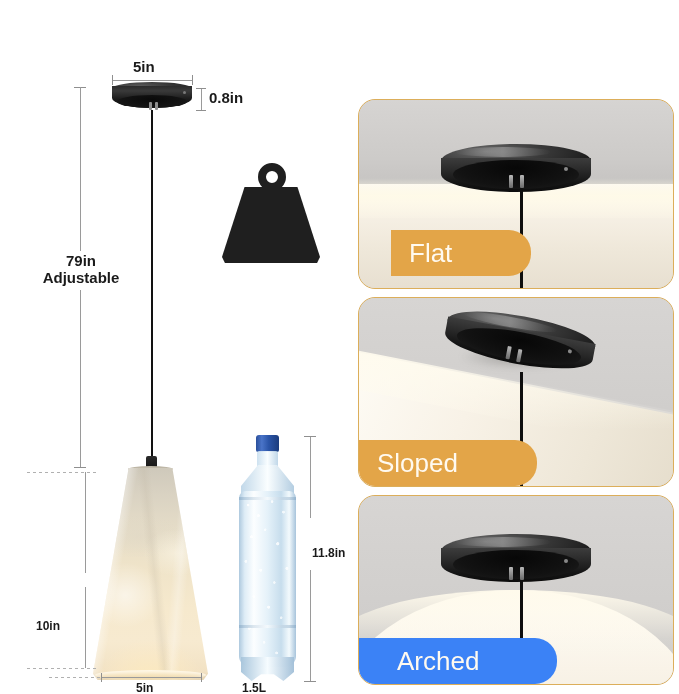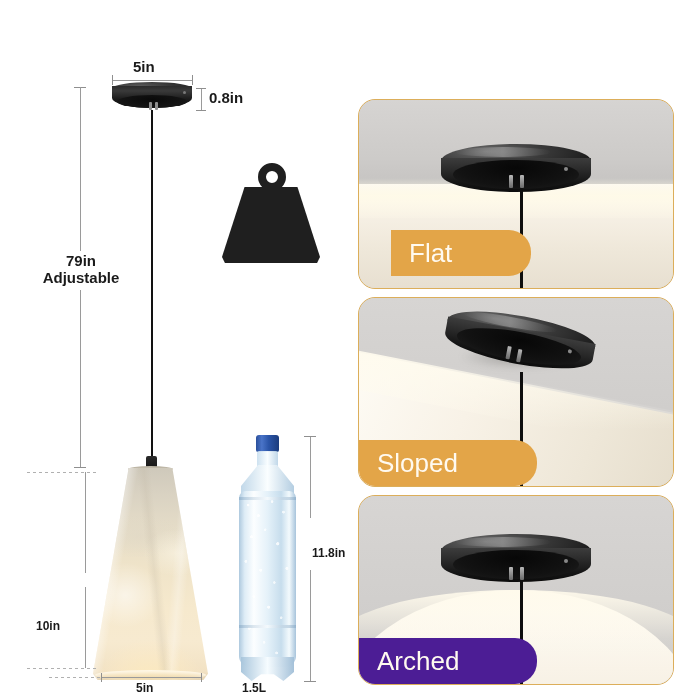--- a/index.html
+++ b/index.html
@@ -441,18 +441,18 @@
         <div class="ring-top"></div>
         <div class="band"></div>
         <div class="cavity"></div>
         <div class="hl"></div>
         <div class="screw2" style="left:123px;top:25px;"></div>
         <div class="pin" style="left:68px;top:33px;"></div>
         <div class="pin" style="left:79px;top:33px;"></div>
       </div>
       <div class="p-cord" style="left:161px;top:84px;height:106px;"></div>
     </div>
-    <div class="tab" id="tab-arched" style="background: #4c1d95;">
+    <div class="tab" id="tab-arched" style="background: #3b82f6; padding-left: 20px;">
       <span>Arched</span>
     </div>
   </div>
 
 </div>
 
 </body></html>

